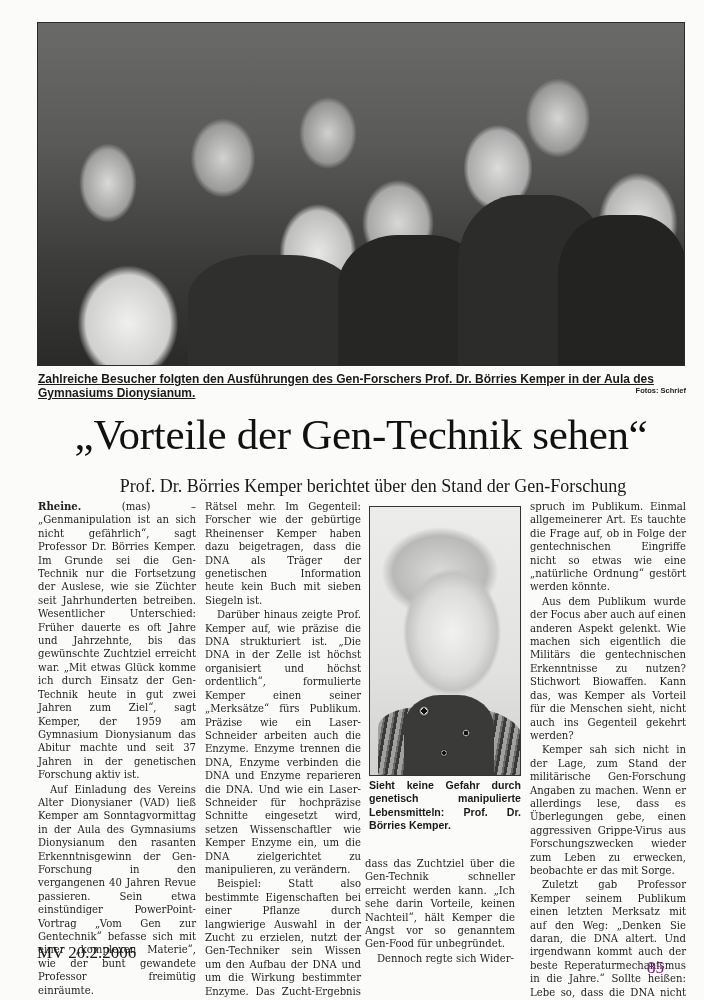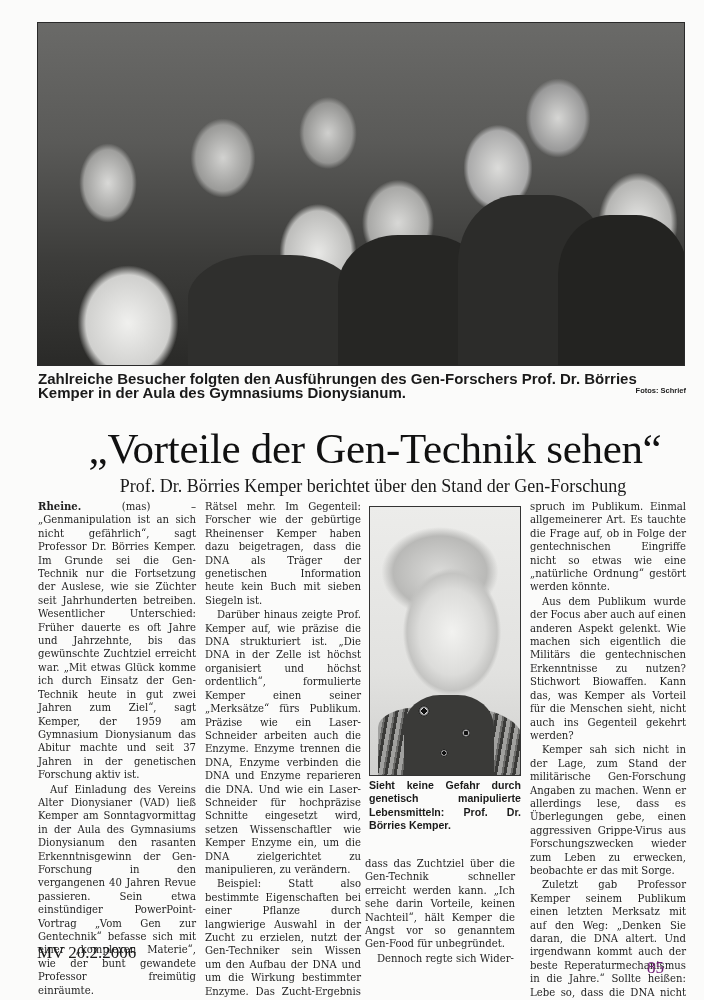--- a/index.html
+++ b/index.html
@@ -20,22 +20,23 @@
       radial-gradient(ellipse 45px 55px at 185px 135px, #d2d2d0 0%, #9a9a98 60%, transparent 72%),
       radial-gradient(ellipse 70px 80px at 90px 300px, #f0f0ee 0%, #d0d0ce 60%, transparent 72%),
       radial-gradient(ellipse 40px 50px at 290px 110px, #d0d0ce 0%, #959593 60%, transparent 72%),
       linear-gradient(180deg, #6a6a68 0%, #5a5a58 35%, #3c3c3a 70%, #2a2a28 100%);
   }
   .photo-main .suit {
     position: absolute; bottom: 0; background: #2f2f2d; border-radius: 40% 40% 0 0;
   }
   .caption-main {
     position: absolute; left: 38px; top: 372px; width: 648px;
-    font-family: "Liberation Sans", sans-serif; font-weight: bold; font-size: 15px; line-height: 14px;
+    font-family: "Liberation Sans", sans-serif; font-weight: bold; font-size: 12px; line-height: 14px;
     color: #1a1a1a;
+    text-decoration: underline;
   }
   .photo-credit {
     position: absolute; right: 18px; top: 386px;
     font-family: "Liberation Sans", sans-serif; font-weight: bold; font-size: 7.5px; color: #222; text-align: center;
   }
   .headline {
     position: absolute; left: 36px; top: 410px; width: 650px; text-align: center;
     font-family: "Liberation Serif", serif; font-size: 43px; line-height: 50px; color: #111;
     letter-spacing: -0.3px;
   }
@@ -100,21 +101,21 @@
 <div class="photo-main">
   <div class="suit" style="left:150px;width:170px;height:110px;"></div>
   <div class="suit" style="left:300px;width:150px;height:130px;background:#262624;"></div>
   <div class="suit" style="left:420px;width:150px;height:170px;background:#2c2c2a;"></div>
   <div class="suit" style="left:520px;width:130px;height:150px;background:#232321;"></div>
 </div>
 
 <div class="caption-main">Zahlreiche Besucher folgten den Ausführungen des Gen-Forschers Prof. Dr. Börries Kemper in der Aula des Gymnasiums Dionysianum.</div>
 <div class="photo-credit">Fotos: Schrief</div>
 
-<h1 class="headline" style="margin:14px;font-weight:normal;">„Vorteile der Gen-Technik sehen“</h1>
+<h1 class="headline" style="margin:0;font-weight:normal;">„Vorteile der Gen-Technik sehen“</h1>
 <h2 class="subheadline" style="margin:12px;font-weight:normal;">Prof. Dr. Börries Kemper berichtet über den Stand der Gen-Forschung</h2>
 
 <div class="col col1">
   <p class="first"><span class="dateline">Rheine.</span><span> (mas) – „Genmanipulation ist an sich nicht gefährlich“, sagt Professor Dr. Börries Kemper. Im Grunde sei die Gen-Technik nur die Fortsetzung der Auslese, wie sie Züchter seit Jahrhunderten betreiben. Wesentlicher Unterschied: Früher dauerte es oft Jahre und Jahrzehnte, bis das gewünschte Zuchtziel erreicht war. „Mit etwas Glück komme ich durch Einsatz der Gen-Technik heute in gut zwei Jahren zum Ziel“, sagt Kemper, der 1959 am Gymnasium Dionysianum das Abitur machte und seit 37 Jahren in der genetischen Forschung aktiv ist.</span></p>
   <p>Auf Einladung des Vereins Alter Dionysianer (VAD) ließ Kemper am Sonntagvormittag in der Aula des Gymnasiums Dionysianum den rasanten Erkenntnisgewinn der Gen-Forschung in den vergangenen 40 Jahren Revue passieren. Sein etwa einstündiger PowerPoint-Vortrag „Vom Gen zur Gentechnik“ befasse sich mit einer „komplexen Materie“, wie der bunt gewandete Professor freimütig einräumte.</p>
   <p>So viel jedoch wurde deutlich: Aufbau und Struktur der doppelsträngigen DNA sind der Wissenschaft heute kein</p>
 </div>
 
 <div class="col col2">
   <p class="cont">Rätsel mehr. Im Gegenteil: Forscher wie der gebürtige Rheinenser Kemper haben dazu beigetragen, dass die DNA als Träger der genetischen Information heute kein Buch mit sieben Siegeln ist.</p>

